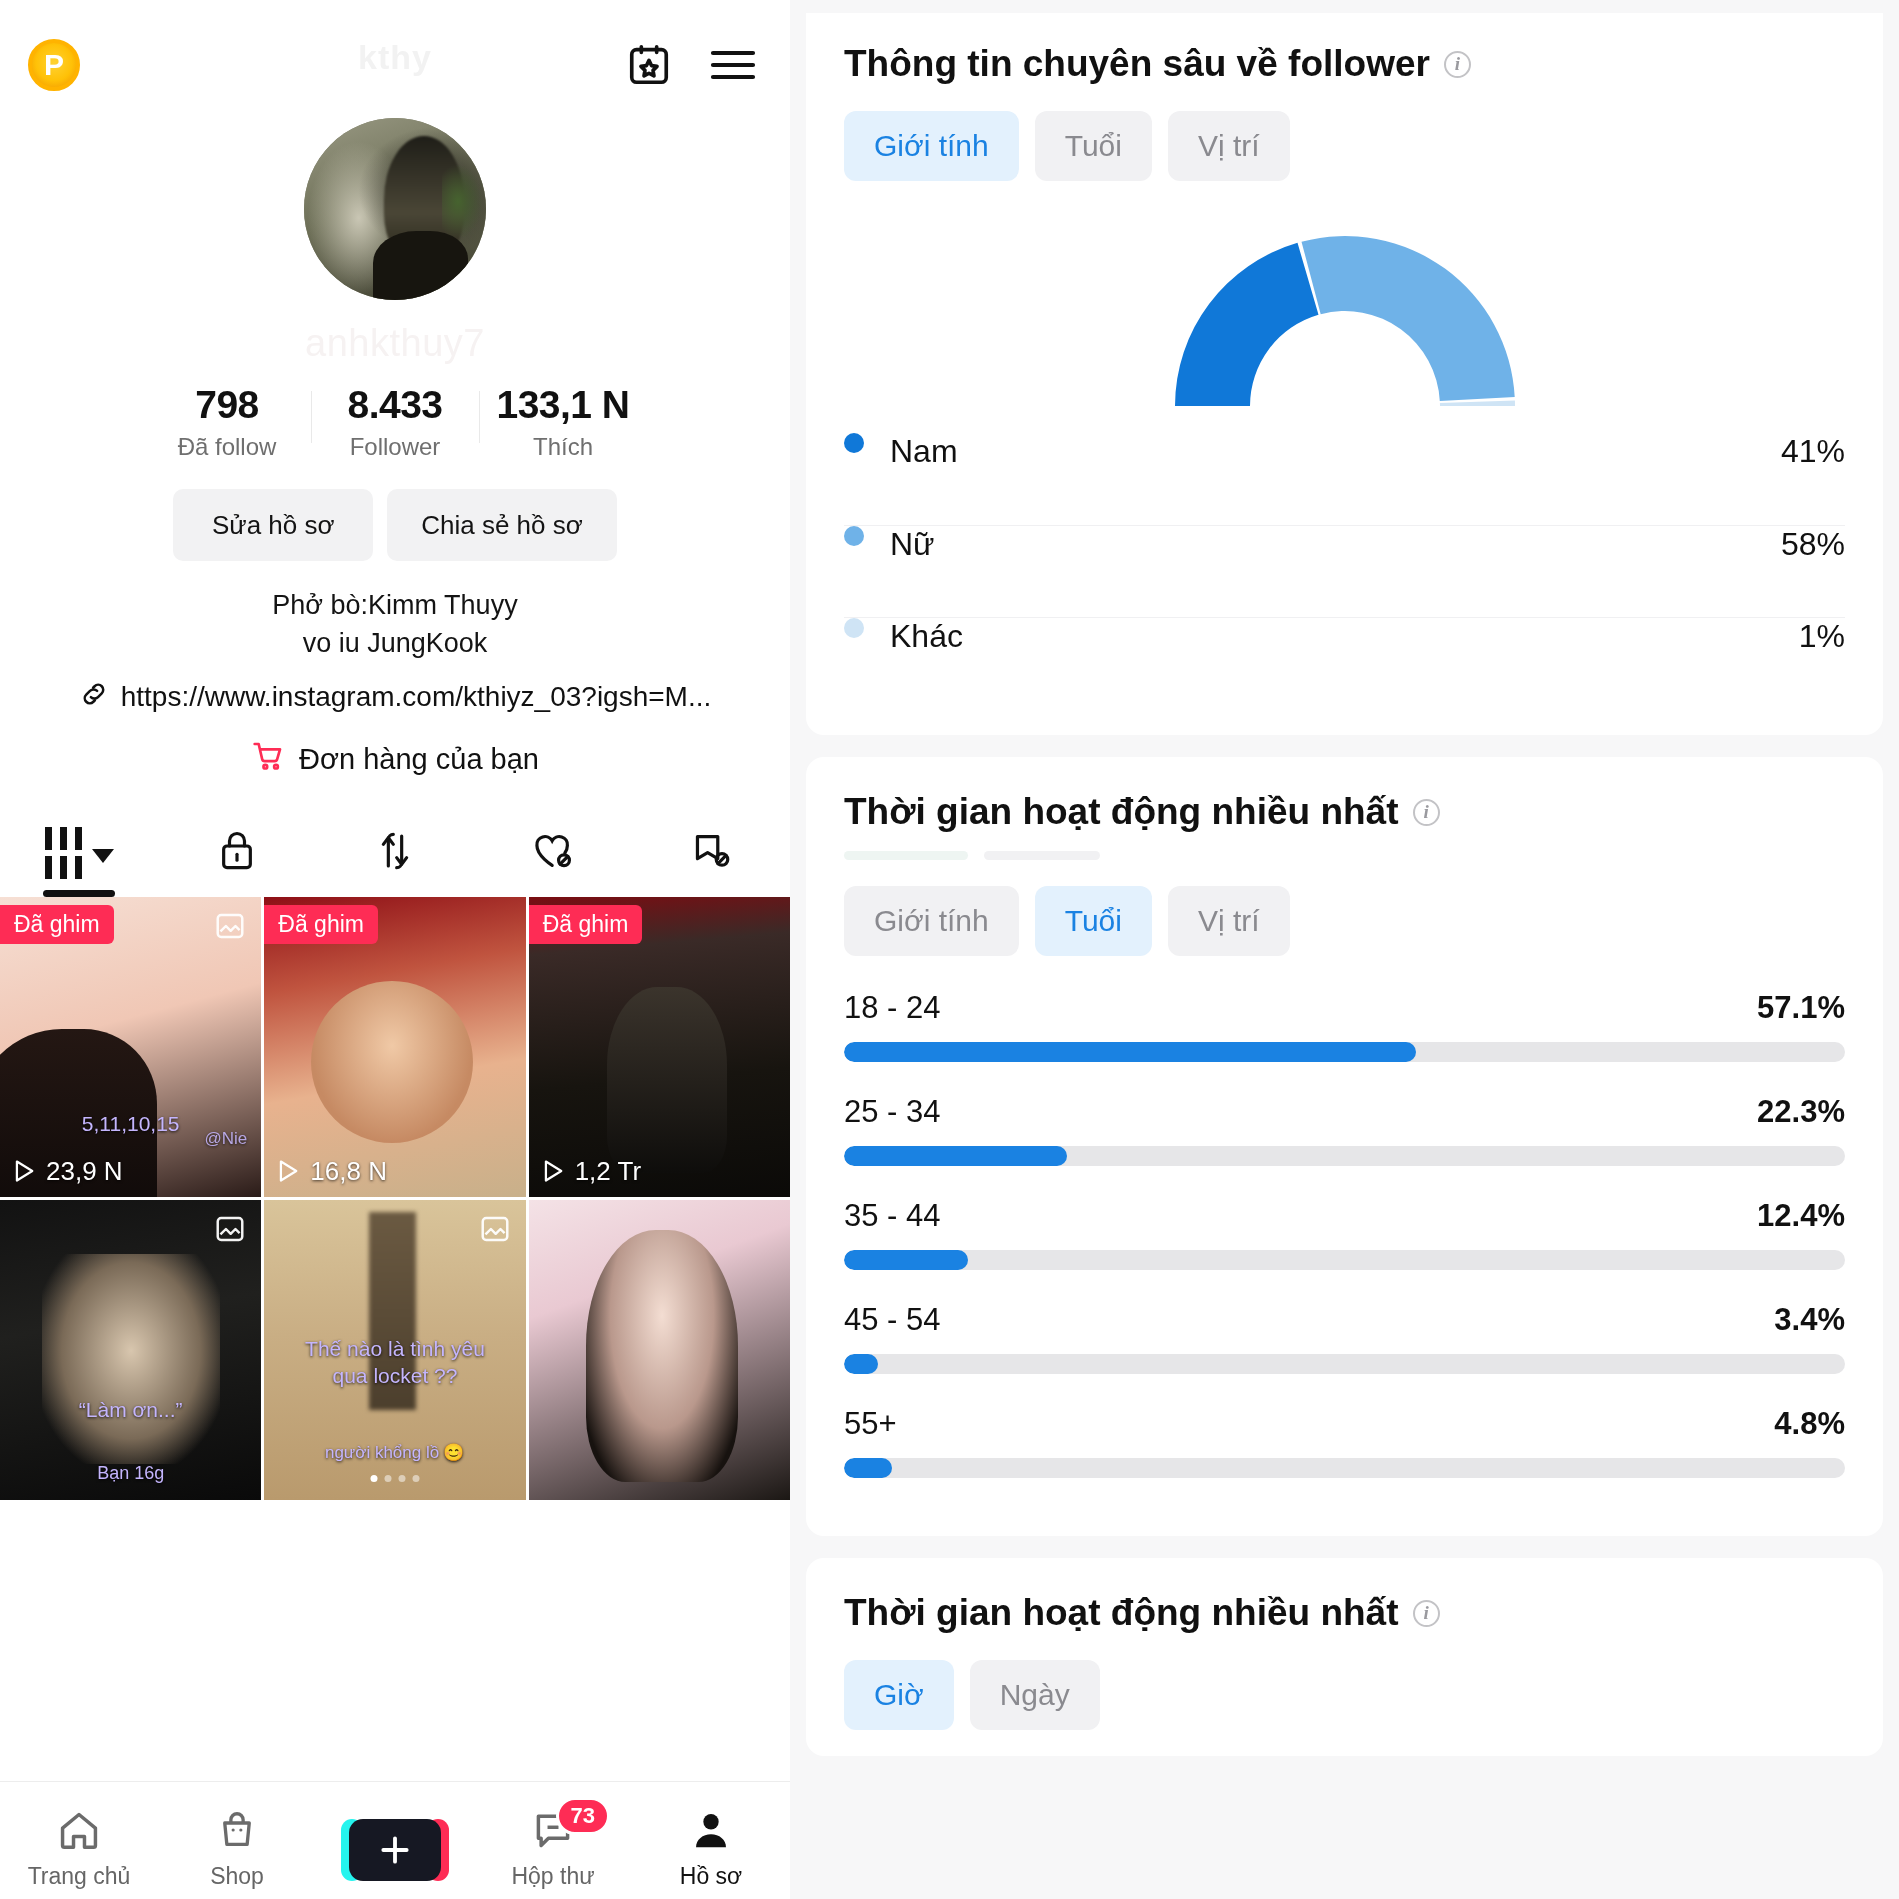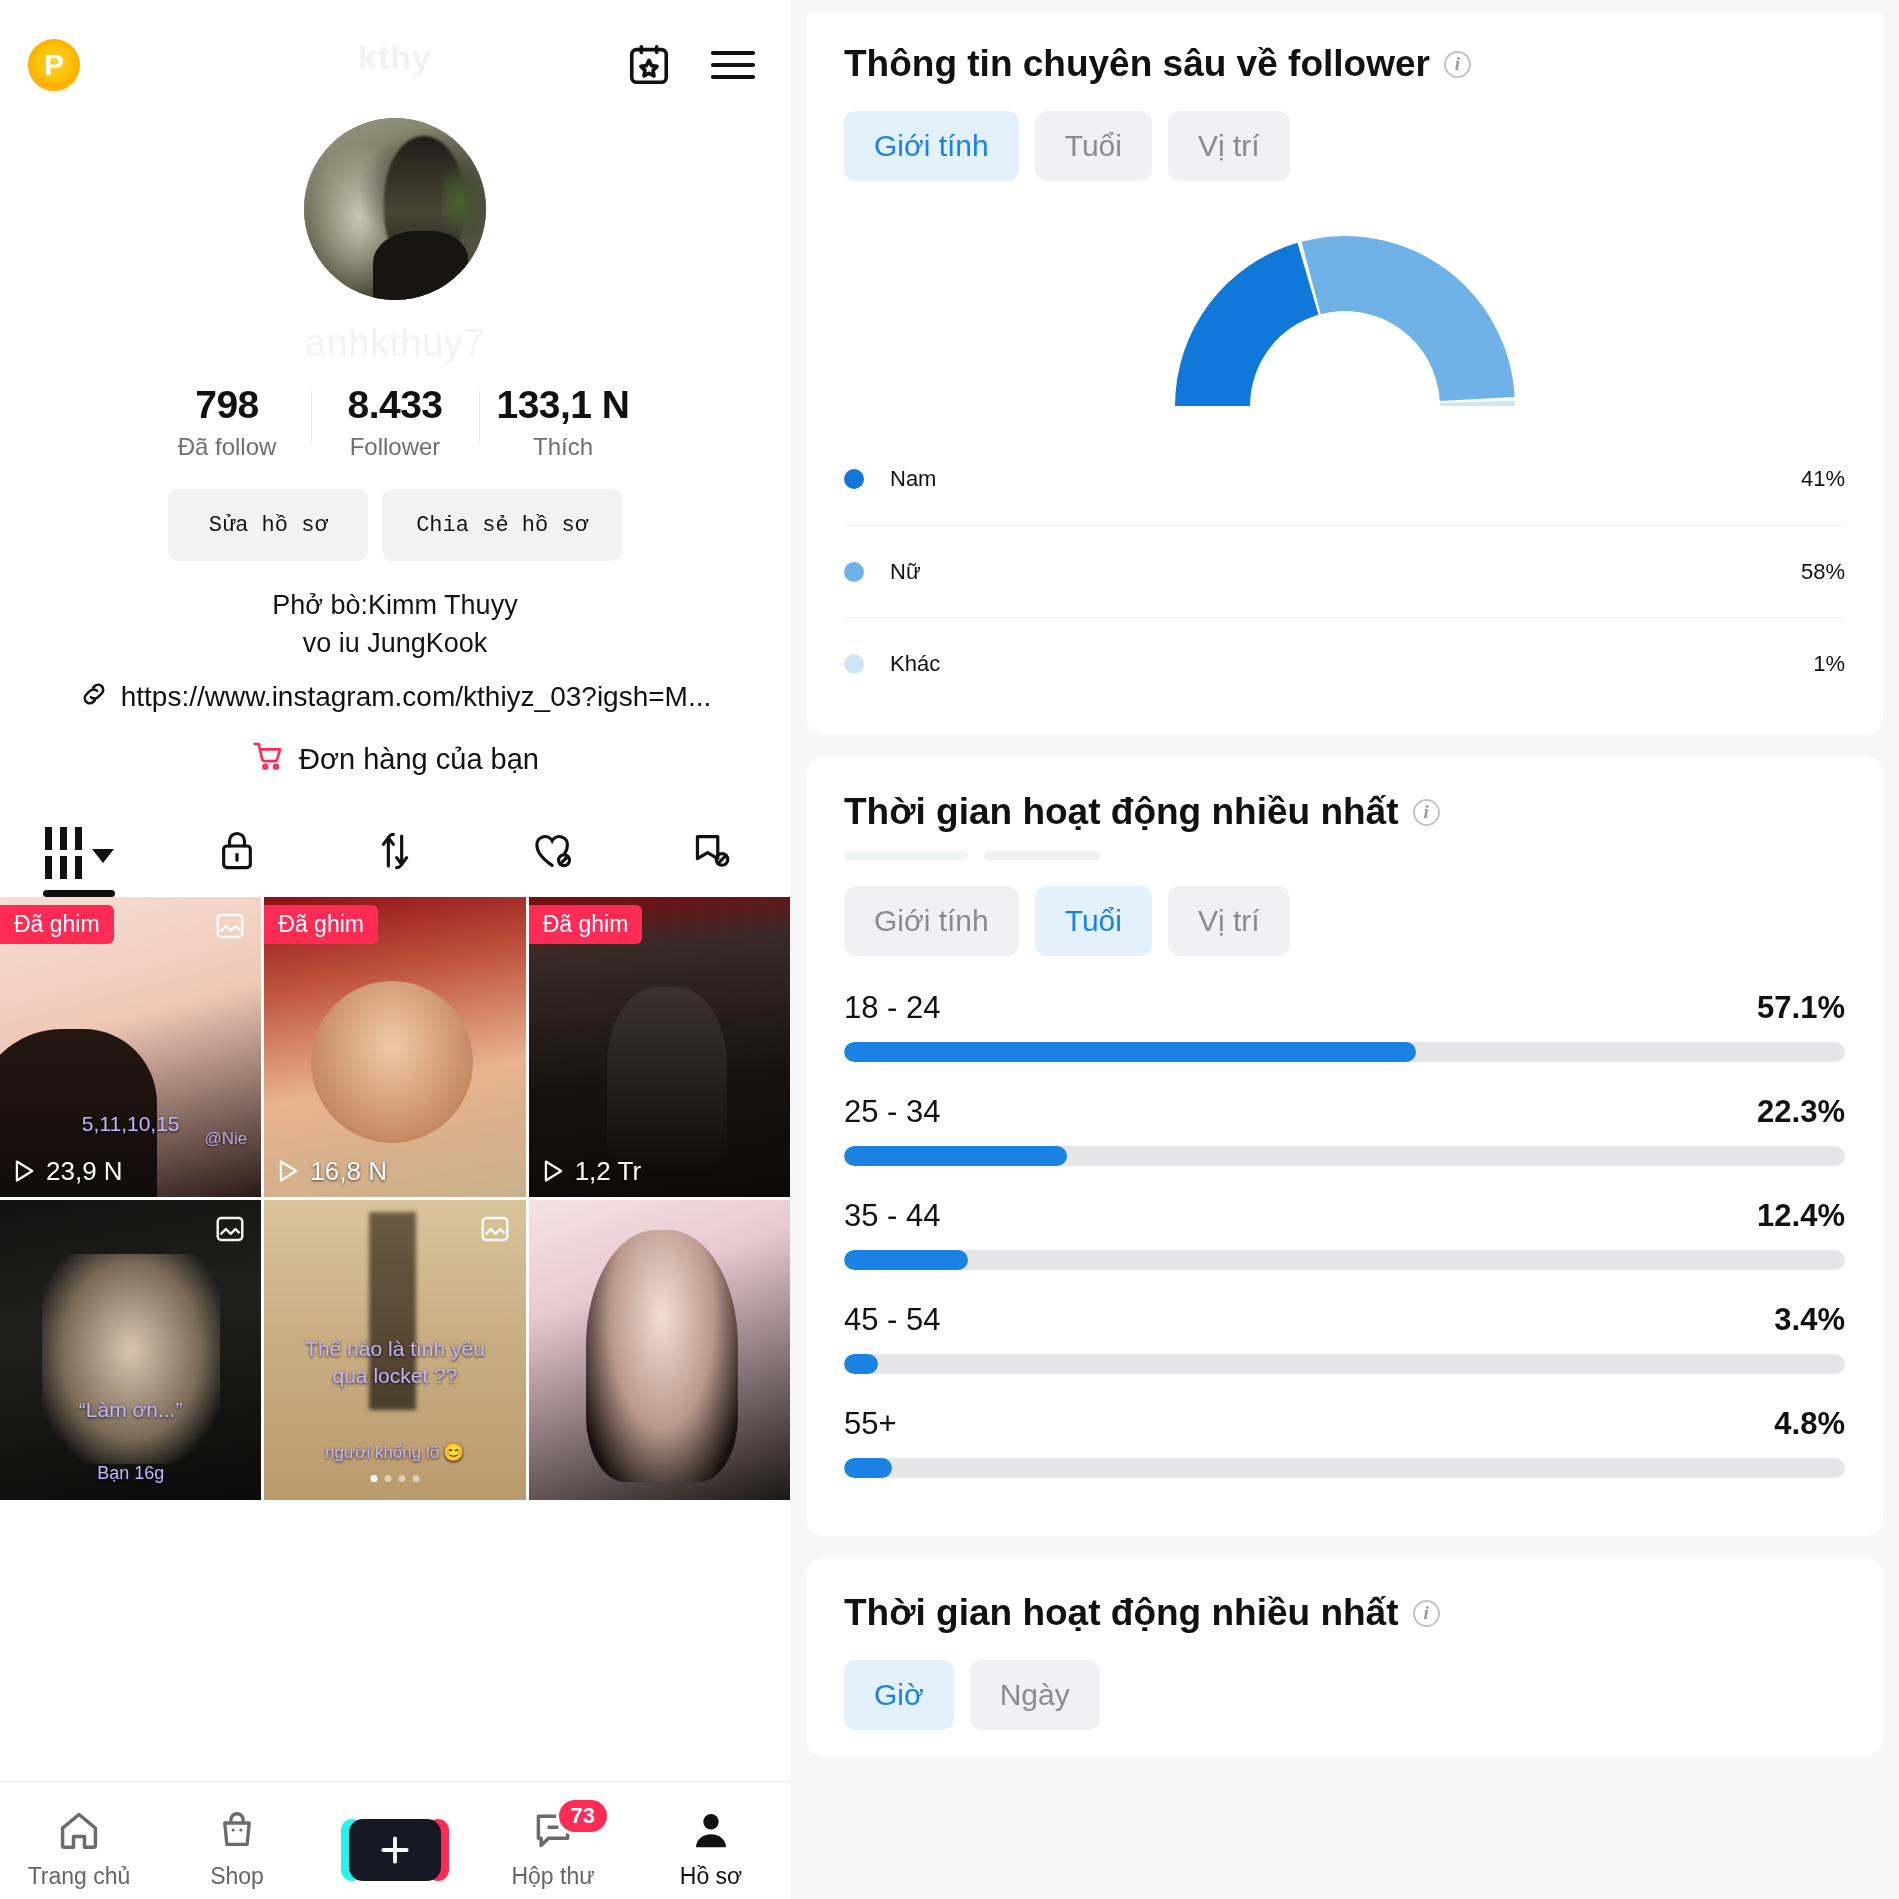--- a/index.html
+++ b/index.html
@@ -75,21 +75,21 @@
   .stat + .stat::before {
     content: ""; position: absolute; left: 0; top: 8px; bottom: 18px;
     width: 1px; background: #e9e9e9;
   }
   .stat-num { font-size: 39px; font-weight: 700; color: #111; letter-spacing: -0.5px; }
   .stat-lab { font-size: 24px; color: #6f6f6f; margin-top: 6px; }
 
   .profile-actions { display: flex; justify-content: center; gap: 14px; margin-top: 28px; }
   .pbtn {
     background: #f2f2f3; border: none; border-radius: 10px;
-    font-size: 22px; color: #141414; font-family: Liberation Mono, monospace;
+    font-size: 26px; color: #141414; font-family: Liberation Sans, sans-serif;
     padding: 0 34px; height: 72px; min-width: 200px;
     display: flex; align-items: center; justify-content: center;
   }
 
   .bio { text-align: center; margin-top: 26px; font-size: 27px; color: #141414; line-height: 1.18; }
   .bio div { padding: 3px 0; }
 
   .link-row {
     display: flex; align-items: center; justify-content: center;
     gap: 12px; margin-top: 16px; font-size: 28px; color: #111; font-weight: 500;
@@ -194,22 +194,22 @@
     background: #f1f1f3; color: #8a8a8f; border: none; font-family: inherit;
     border-radius: 12px; font-size: 30px; padding: 0 30px; height: 70px;
     display: flex; align-items: center; justify-content: center;
   }
   .seg-btn.on { background: #e3f1fd; color: #1a82e2; }
 
   .gauge-wrap { display: flex; justify-content: center; margin-top: 30px; height: 200px; }
 
   .legend { margin-top: 22px; }
   .legend-row {
-    display: flex; align-items: center; height: 92px;
-    border-top: 1px solid #f0f0f2; font-size: 22px; color: #111;
+    display: flex; align-items: flex-start; height: 92px;
+    border-top: 1px solid #f0f0f2; font-size: 32px; color: #111;
   }
   .legend-row:first-child { border-top: none; }
   .dot { width: 20px; height: 20px; border-radius: 50%; margin-right: 26px; flex: 0 0 auto; }
   .legend-name { flex: 1; font-weight: 500; }
   .legend-val { font-weight: 500; }
 
   .bars { margin-top: 34px; }
   .bar-row { margin-bottom: 32px; }
   .bar-head { display: flex; justify-content: space-between; font-size: 31px; color: #111; margin-bottom: 16px; align-items: flex-end; }
   .bar-head .v { font-weight: 600; }

